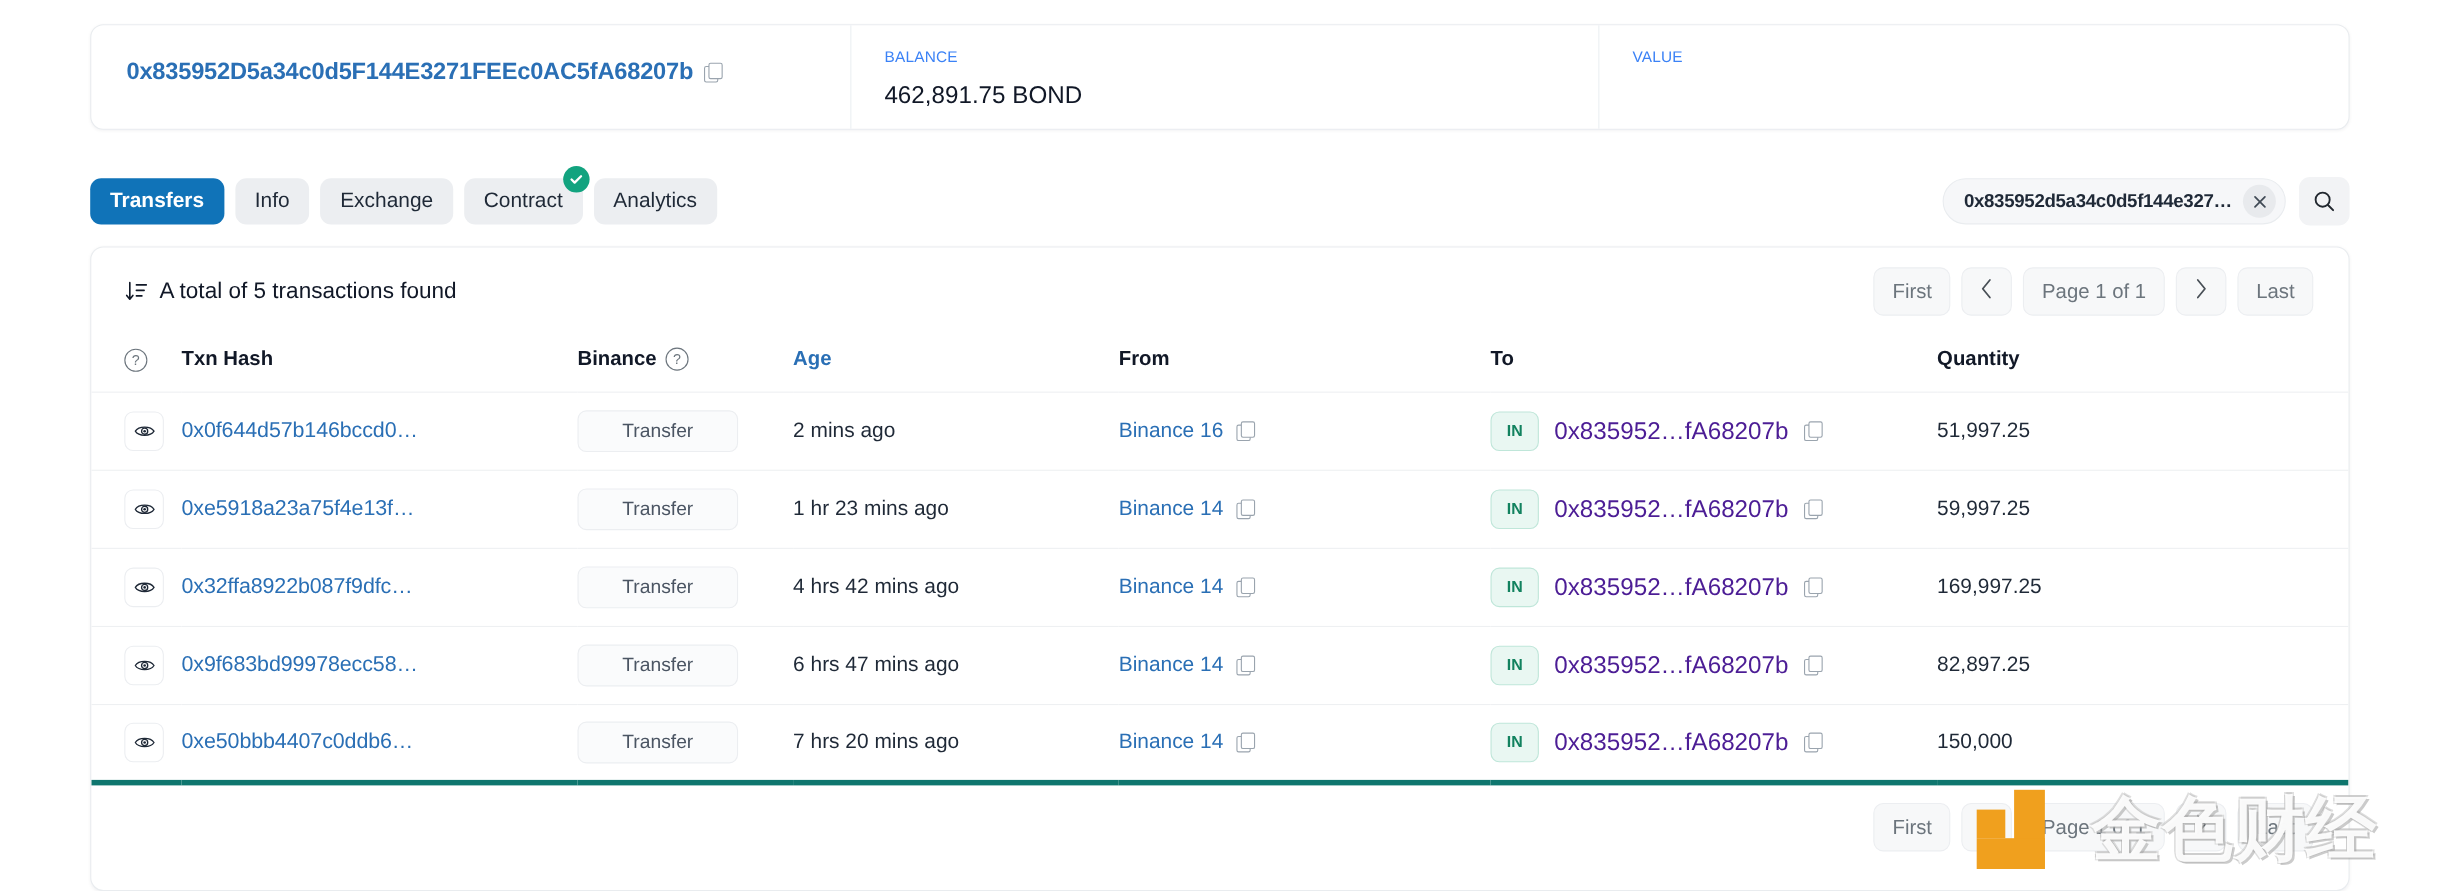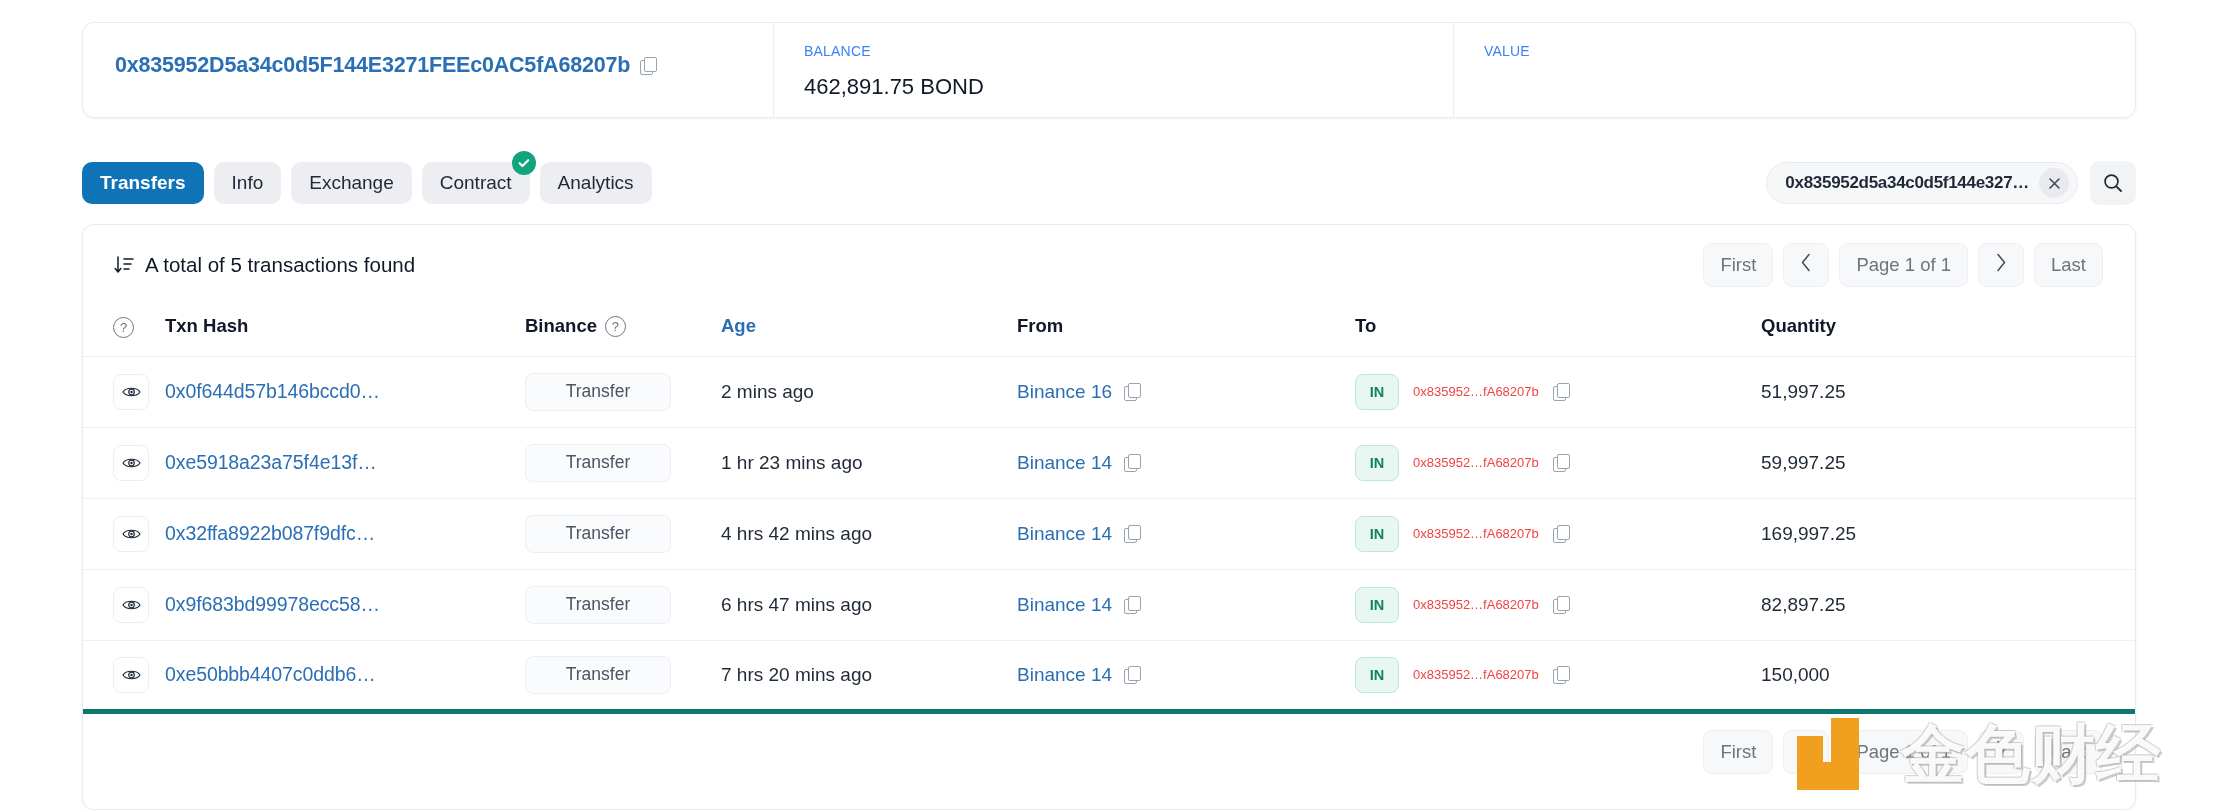--- a/index.html
+++ b/index.html
@@ -368,21 +368,21 @@
     border-radius: 8px;
     background: #e9f7f2;
     color: #12825f;
     font-size: 14.5px;
     font-weight: 700;
     display: flex;
     align-items: center;
     justify-content: center;
     flex: 0 0 auto;
   }
-  .to-addr { font-size: 13px; color: #ef4444; }
+  .to-addr { font-size: 22px; color: #4c1d95; }
   .qty { font-size: 19px; color: #1f2937; }
 
   
   .card-bottom {
     display: flex;
     align-items: center;
     justify-content: flex-end;
     padding: 16px 32px 0 0;
   }
   .card-bottom .pg-btn { background: #f7f8f9; }

